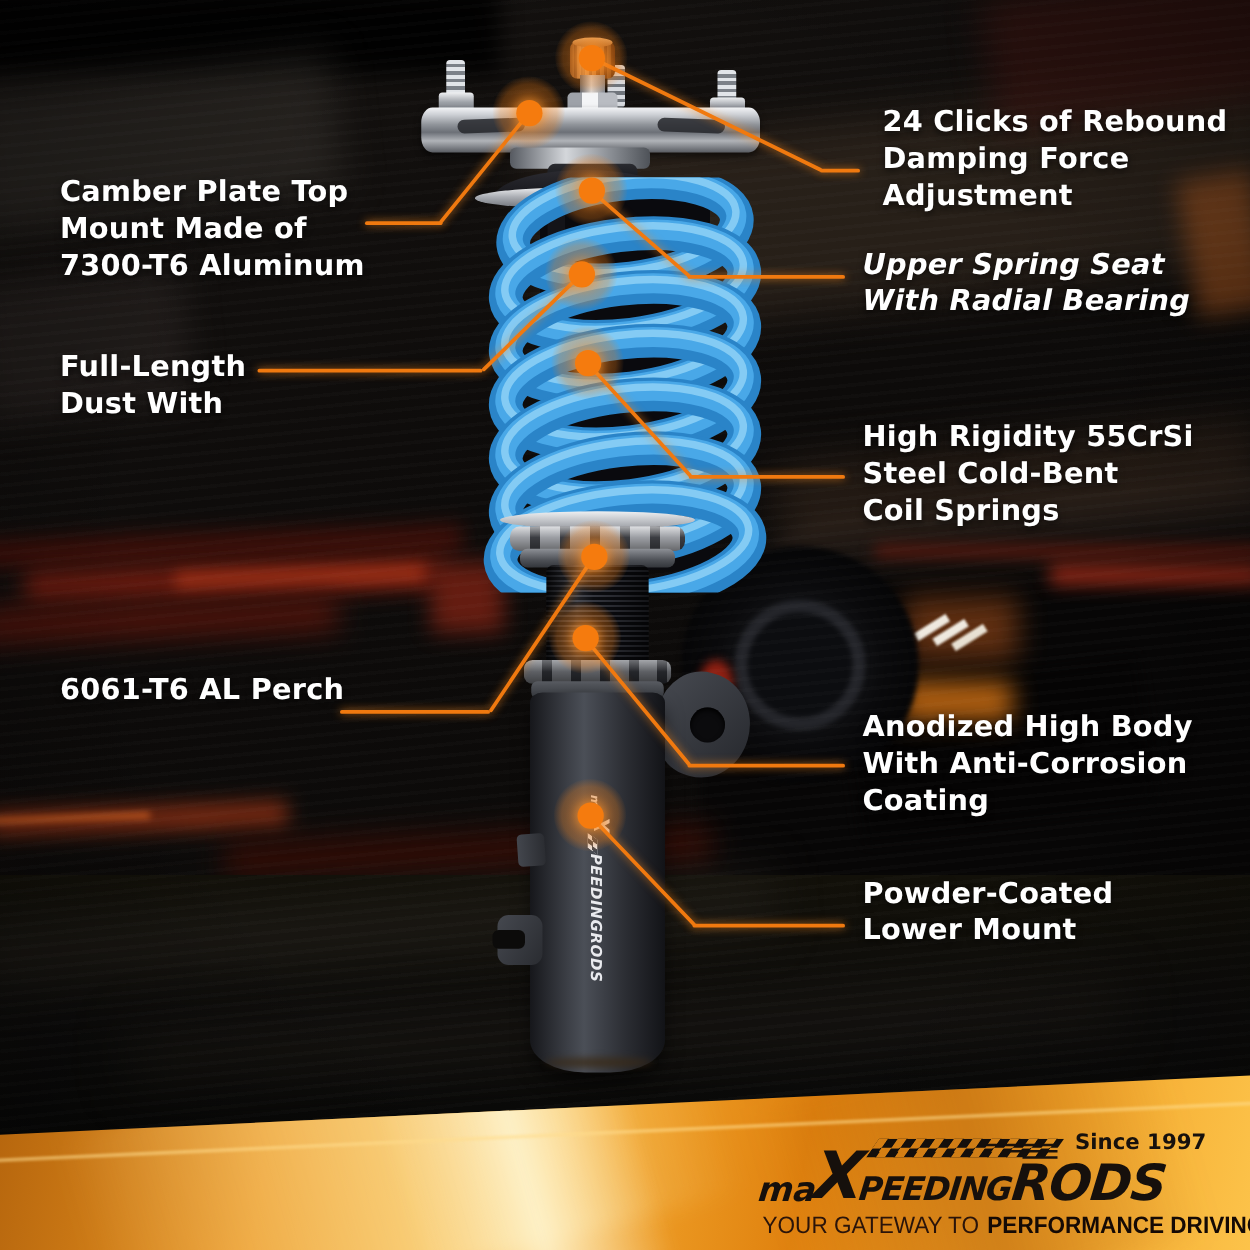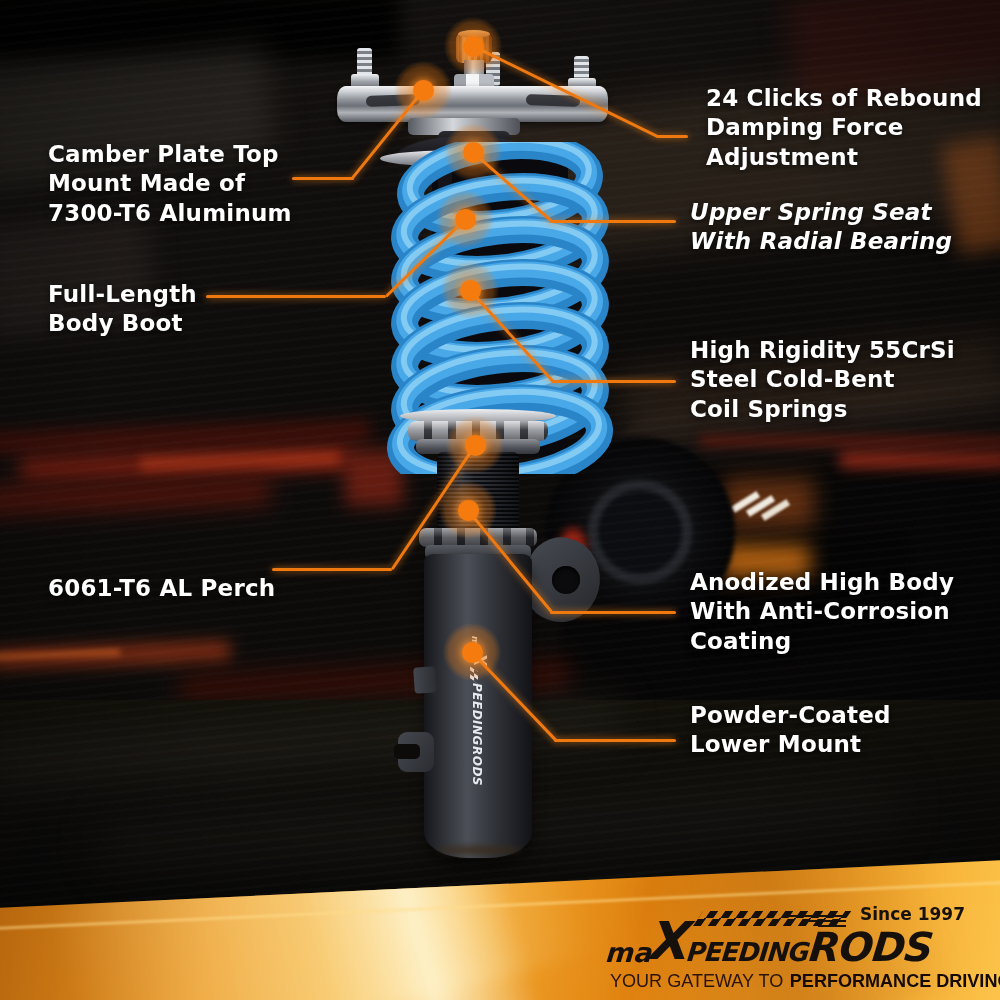--- a/index.html
+++ b/index.html
@@ -198,37 +198,37 @@
 
     <div class="clabel" style="left:690px;top:198px;font-style:italic;">Upper Spring Seat
 With Radial Bearing</div>
     <div class="cline" style="left:473px;top:151px;width:105px;transform:rotate(41.1deg);"></div>
     <div class="cline" style="left:550px;top:220px;width:126px;"></div>
     <div class="cdot" style="left:444px;top:123px;">
         <i></i>
       </div>
 
     <div class="clabel" style="left:48px;top:280px;">Full-Length
-Body Boot</div>
+Dust With</div>
     <div class="cline" style="left:206px;top:295px;width:180px;"></div>
     <div class="cline" style="left:386px;top:295px;width:110px;transform:rotate(-44.3deg);"></div>
     <div class="cdot" style="left:436px;top:190px;">
         <i></i>
       </div>
 
     <div class="clabel" style="left:690px;top:336px;">High Rigidity 55CrSi
 Steel Cold-Bent
 Coil Springs</div>
     <div class="cline" style="left:470px;top:289px;width:123px;transform:rotate(47.6deg);"></div>
     <div class="cline" style="left:551px;top:380px;width:125px;"></div>
     <div class="cdot" style="left:441px;top:261px;">
         <i></i>
       </div>
 
-    <div class="clabel" style="left:48px;top:574px;">6061-T6 AL Perch</div>
+    <div class="clabel" style="left:48px;top:538px;">6061-T6 AL Perch</div>
     <div class="cline" style="left:272px;top:568px;width:120px;"></div>
     <div class="cline" style="left:392px;top:568px;width:149px;transform:rotate(-56.2deg);"></div>
     <div class="cdot" style="left:446px;top:416px;">
         <i></i>
       </div>
 
     <div class="clabel" style="left:690px;top:568px;">Anodized High Body
 With Anti-Corrosion
 Coating</div>
     <div class="cline" style="left:468px;top:509px;width:132px;transform:rotate(50.5deg);"></div>

